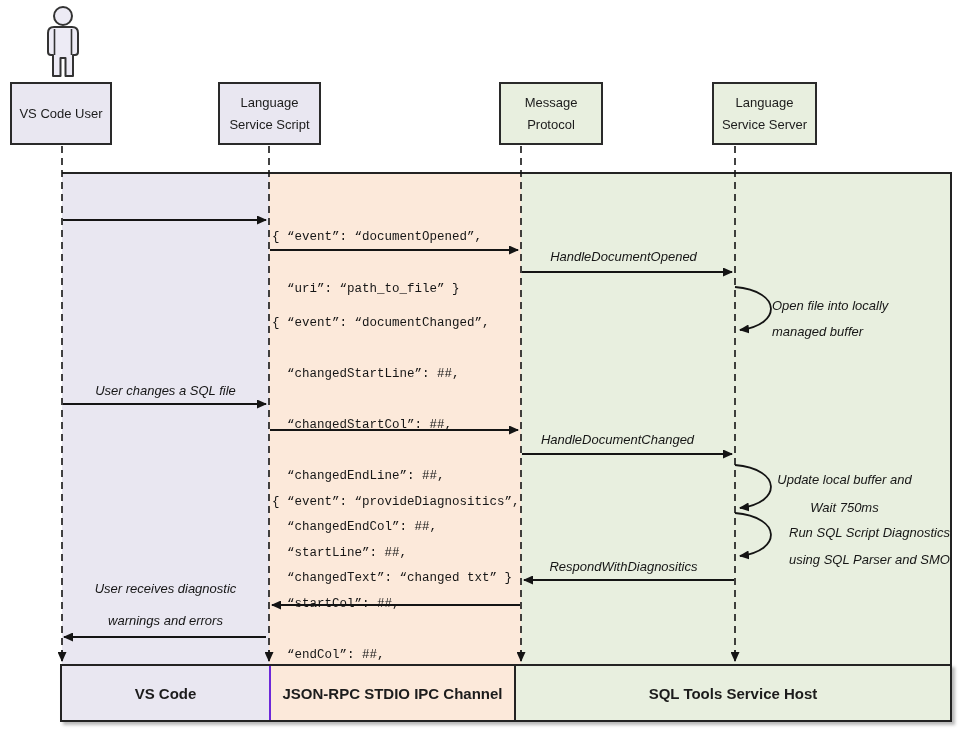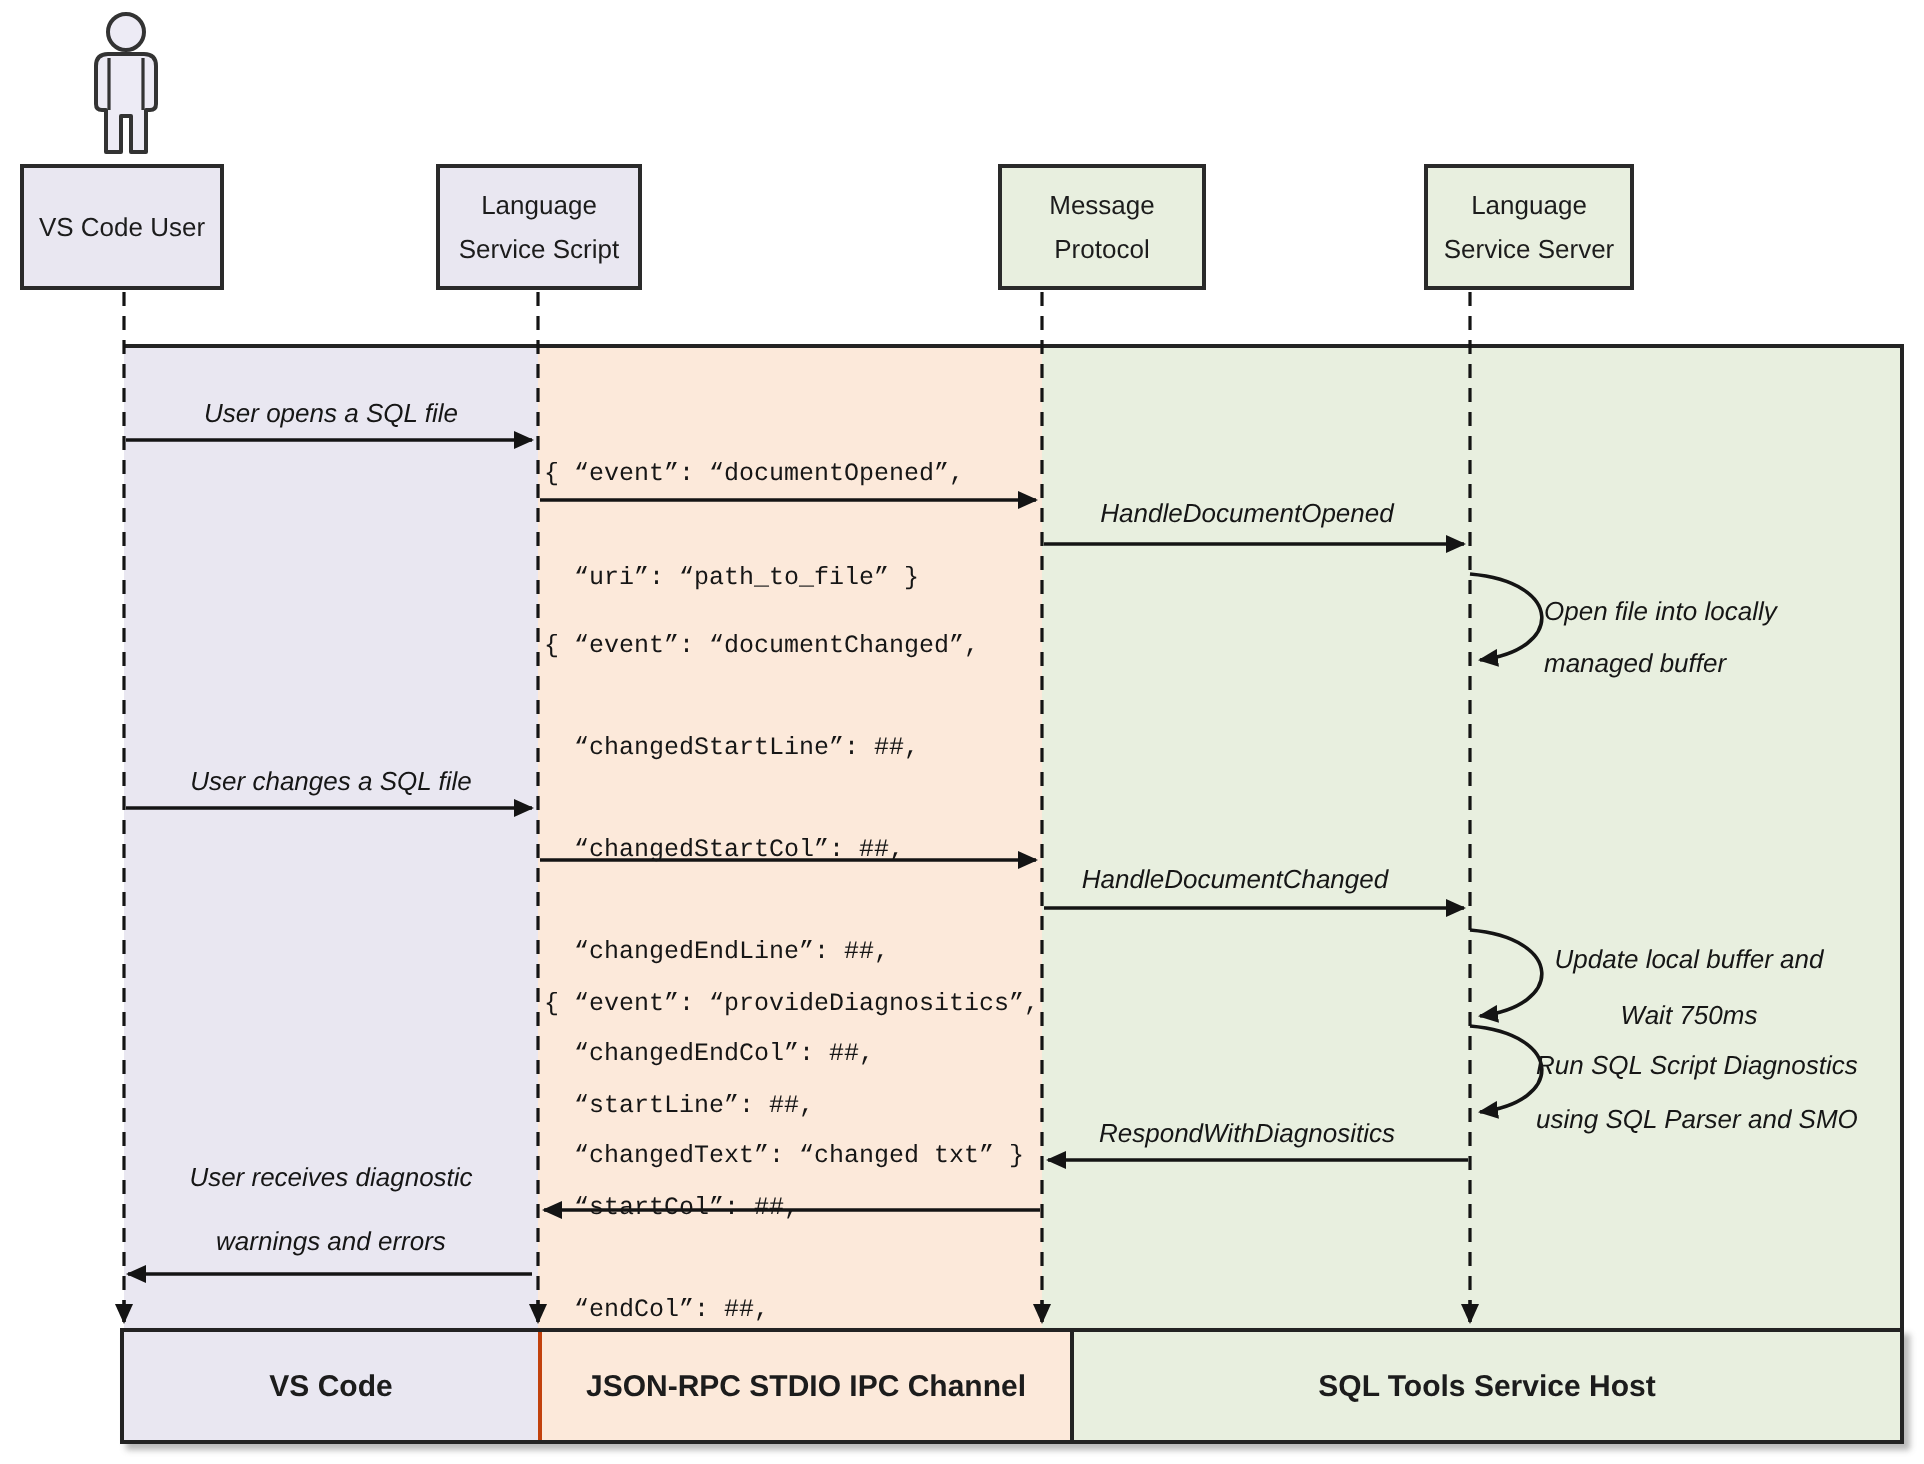--- a/index.html
+++ b/index.html
@@ -33,21 +33,21 @@
   .footer{
     position:absolute; left:60px; top:664px; width:892px; height:58px;
     box-sizing:border-box; border:2px solid #232323; display:flex; z-index:4;
     box-shadow:3px 3px 3px rgba(100,100,100,0.45);
   }
   .fbox{
     box-sizing:border-box; display:flex; align-items:center; justify-content:center;
     font-weight:bold; font-size:15px;
   }
   .fbox.lav{width:207px; background:var(--lavender);}
-  .fbox.pch{width:268px; background:var(--peach); border-left:2px solid #c2410c; border-right:2px solid #232323;}
+  .fbox.pch{width:247px; background:var(--peach); border-left:2px solid #6d28d9; border-right:2px solid #232323;}
   .fbox.grn{flex:1; background:var(--green);}
   
   .overlay{position:absolute; left:0; top:0; z-index:5; pointer-events:none;}
   
   .lbl{
     position:absolute; z-index:6; font-style:italic; font-size:13px; color:#161616;
     line-height:16px;
   }
   .lbl.ctr{text-align:center;}
   
@@ -117,33 +117,32 @@
     <line x1="734" y1="580" x2="524" y2="580" stroke="#141414" stroke-width="1.8" marker-end="url(#ah)"></line>
     <line x1="520" y1="605" x2="272" y2="605" stroke="#141414" stroke-width="1.8" marker-end="url(#ah)"></line>
     <line x1="266" y1="637" x2="64" y2="637" stroke="#141414" stroke-width="1.8" marker-end="url(#ah)"></line>
 
     <line x1="62" y1="650" x2="62" y2="661" stroke="#141414" stroke-width="1.8" marker-end="url(#ah)"></line>
     <line x1="269" y1="650" x2="269" y2="661" stroke="#141414" stroke-width="1.8" marker-end="url(#ah)"></line>
     <line x1="521" y1="650" x2="521" y2="661" stroke="#141414" stroke-width="1.8" marker-end="url(#ah)"></line>
     <line x1="735" y1="650" x2="735" y2="661" stroke="#141414" stroke-width="1.8" marker-end="url(#ah)"></line>
   </svg>
 
-  <div class="lbl ctr" style="left:62px;top:199px;width:207px;">User opens a SQL file</div>
   <div class="lbl ctr" style="left:516px;top:249px;width:215px;">HandleDocumentOpened</div>
   <div class="lbl" style="left:772px;top:293px;line-height:26px;">
     <div>Open file into locally</div>
     <div>managed buffer</div>
   </div>
   <div class="lbl ctr" style="left:62px;top:383px;width:207px;">User changes a SQL file</div>
   <div class="lbl ctr" style="left:510px;top:432px;width:215px;">HandleDocumentChanged</div>
   <div class="lbl ctr" style="left:762px;top:466px;width:165px;line-height:28px;">
     <div>Update local buffer and</div>
     <div>Wait 750ms</div>
   </div>
-  <div class="lbl" style="left:768px;top:519px;line-height:27px;">
+  <div class="lbl" style="left:789px;top:519px;line-height:27px;">
     <div>Run SQL Script Diagnostics</div>
     <div>using SQL Parser and SMO</div>
   </div>
   <div class="lbl ctr" style="left:516px;top:559px;width:215px;">RespondWithDiagnositics</div>
   <div class="lbl ctr" style="left:62px;top:573px;width:207px;line-height:32px;">
     <div>User receives diagnostic</div>
     <div>warnings and errors</div>
   </div>
 
   <div class="mono first" style="top:197px;">

